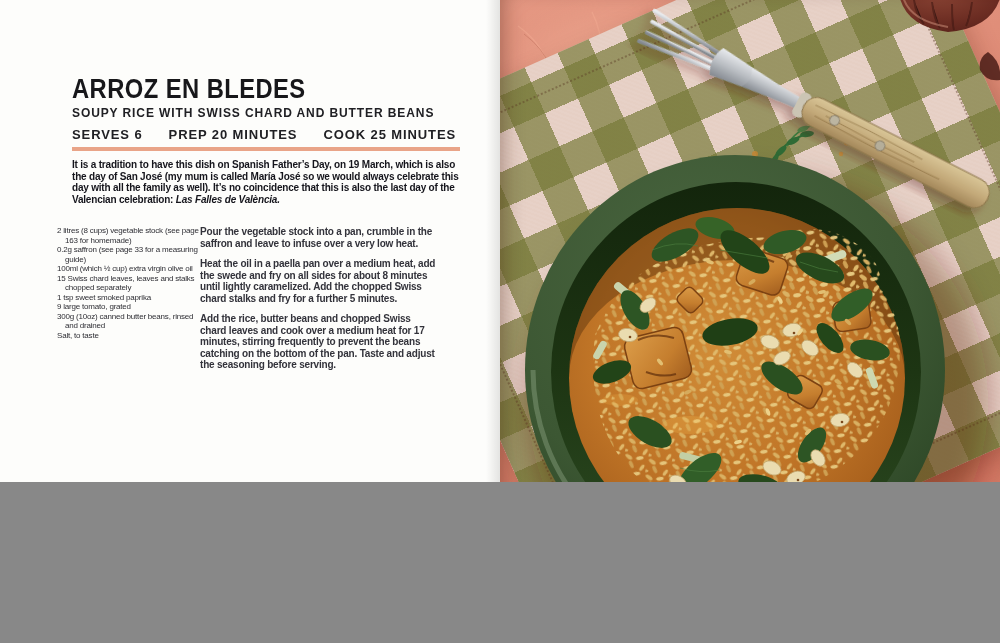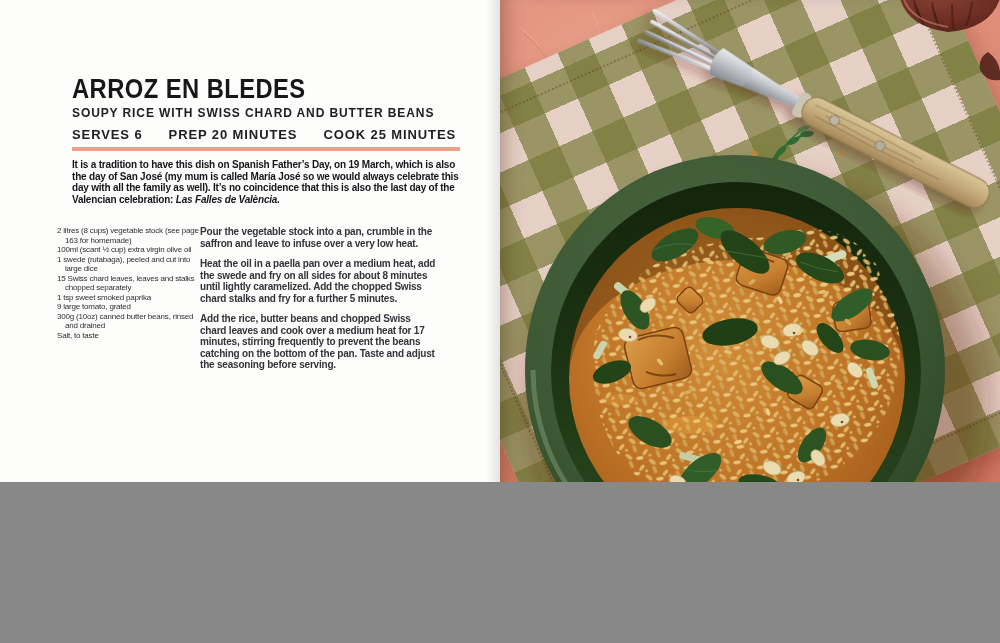--- a/index.html
+++ b/index.html
@@ -65,22 +65,22 @@
     <div class="subtitle">SOUPY RICE WITH SWISS CHARD AND BUTTER BEANS</div>
     <div class="meta">
       <span>SERVES 6</span>
       <span>PREP 20 MINUTES</span>
       <span>COOK 25 MINUTES</span>
     </div>
     <div class="rule"></div>
     <div class="intro"><span>It is a tradition to have this dish on Spanish Father’s Day, on 19 March, which is also the day of San José (my mum is called María José so we would always celebrate this day with all the family as well). It’s no coincidence that this is also the last day of the Valencian celebration: </span><span class="it">Las Falles de València.</span></div>
     <div class="ingredients">
         <div>2 litres (8 cups) vegetable stock (see page 163 for homemade)</div>
-        <div>100ml (scant ½ cup) extra virgin olive oil</div>
-        <div>1 swede (rutabaga), peeled and cut into large dice</div>
+        <div>0.2g saffron (see page 33 for a measuring guide)</div>
+        <div>100ml (which ½ cup) extra virgin olive oil</div>
         <div>15 Swiss chard leaves, leaves and stalks chopped separately</div>
         <div>1 tsp sweet smoked paprika</div>
         <div>9 large tomato, grated</div>
         <div>300g (10oz) canned butter beans, rinsed and drained</div>
         <div>Salt, to taste</div>
       </div>
     <div class="method">
         <p>Pour the vegetable stock into a pan, crumble in the saffron and leave to infuse over a very low heat.</p>
         <p>Heat the oil in a paella pan over a medium heat, add the swede and fry on all sides for about 8 minutes until lightly caramelized. Add the chopped Swiss chard stalks and fry for a further 5 minutes.</p>
         <p>Add the rice, butter beans and chopped Swiss chard leaves and cook over a medium heat for 17 minutes, stirring frequently to prevent the beans catching on the bottom of the pan. Taste and adjust the seasoning before serving.</p>

